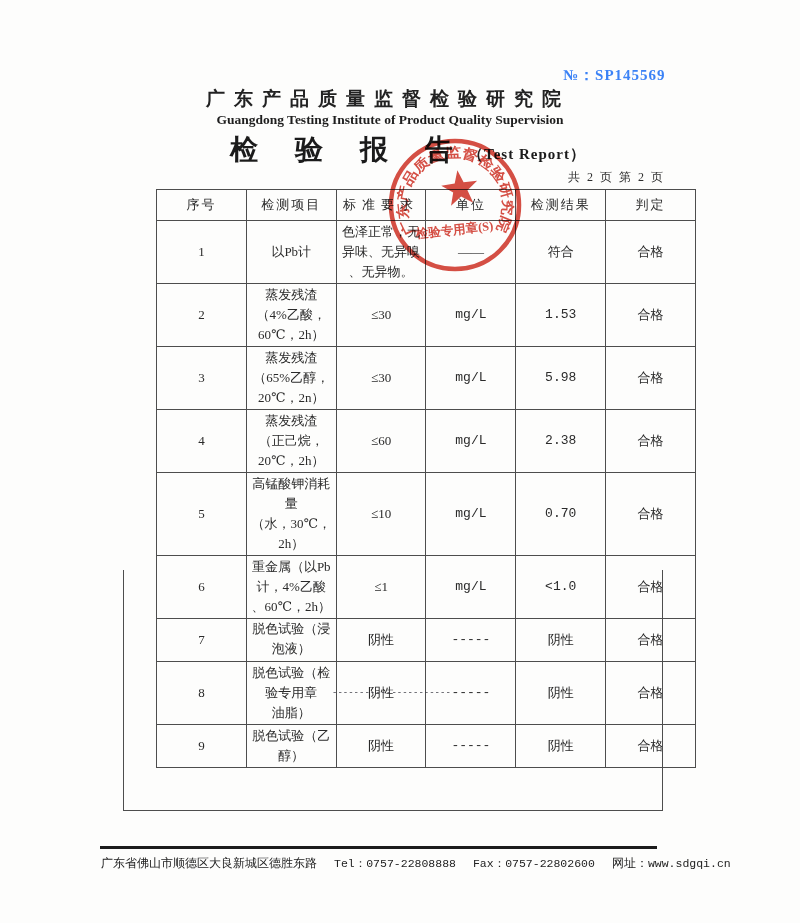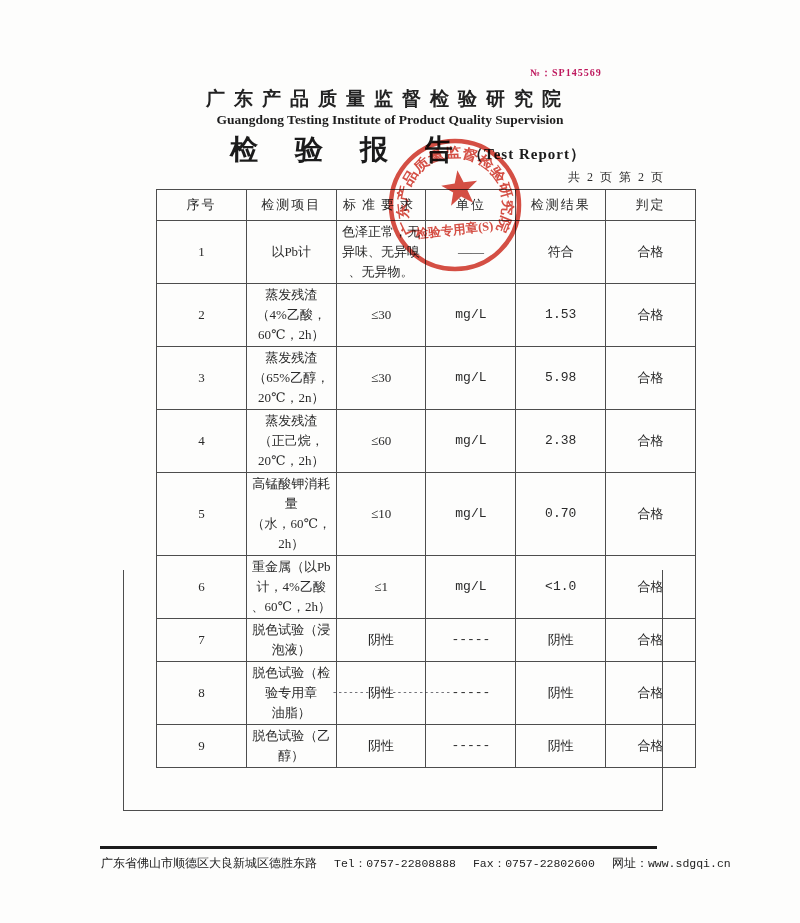--- a/index.html
+++ b/index.html
@@ -5,22 +5,22 @@
   html,body{margin:0;padding:0;}
   body{
     width:800px;height:923px;position:relative;overflow:hidden;
     background:#fdfdfc;
     font-family:"Liberation Serif","DejaVu Serif",serif;
     color:#2a2a2a;
   }
   .abs{position:absolute;}
   
   .report-no{
-    left:530px;top:66px;font-size:10px;font-weight:bold;letter-spacing:1px;
-    color:#be185d;
+    left:563px;top:66px;font-size:15px;font-weight:bold;letter-spacing:1px;
+    color:#3b82f6;
   }
   .institute-cn{
     left:0;top:86px;width:800px;text-align:center;
     font-size:19px;font-weight:600;letter-spacing:9px;color:#222;
     transform:translateX(-12px);
   }
   .institute-en{
     left:0;top:112px;width:800px;text-align:center;
     font-size:13.5px;font-weight:bold;color:#1e1e1e;
     transform:translateX(-10px);
@@ -133,38 +133,38 @@
         <td style="width: 140px;">蒸发残渣
 （正己烷，20℃，2h）</td>
         <td style="width: 149px;">≤60</td>
         <td class="mono" style="width: 76px;">mg/L</td>
         <td class="mono" style="width: 70px;">2.38</td>
         <td style="width: 65px;">合格</td>
       </tr>
       <tr class="h2">
         <td style="width: 40px;">5</td>
         <td style="width: 140px;">高锰酸钾消耗量
-（水，60℃，2h）</td>
+（水，30℃，2h）</td>
         <td style="width: 149px;">≤10</td>
         <td class="mono" style="width: 76px;">mg/L</td>
         <td class="mono" style="width: 70px;">0.70</td>
         <td style="width: 65px;">合格</td>
       </tr>
       <tr class="h2">
         <td style="width: 40px;">6</td>
         <td style="width: 140px;">重金属（以Pb计，4%乙酸
 、60℃，2h）</td>
         <td style="width: 149px;">≤1</td>
         <td class="mono" style="width: 76px;">mg/L</td>
         <td class="mono" style="width: 70px;">&lt;1.0</td>
         <td style="width: 65px;">合格</td>
       </tr>
       <tr class="h1">
         <td style="width: 40px;">7</td>
-        <td style="width: 140px;">脱色试验（浸泡液）</td>
+        <td style="width: 140px; font-family: Liberation Mono, monospace;">脱色试验（浸泡液）</td>
         <td style="width: 149px;">阴性</td>
         <td class="mono" style="width: 76px;">-----</td>
         <td style="width: 70px;">阴性</td>
         <td style="width: 65px;">合格</td>
       </tr>
       <tr class="h2">
         <td style="width: 40px;">8</td>
         <td style="width: 140px;">脱色试验（检验专用章
 油脂）</td>
         <td style="width: 149px;">阴性</td>

